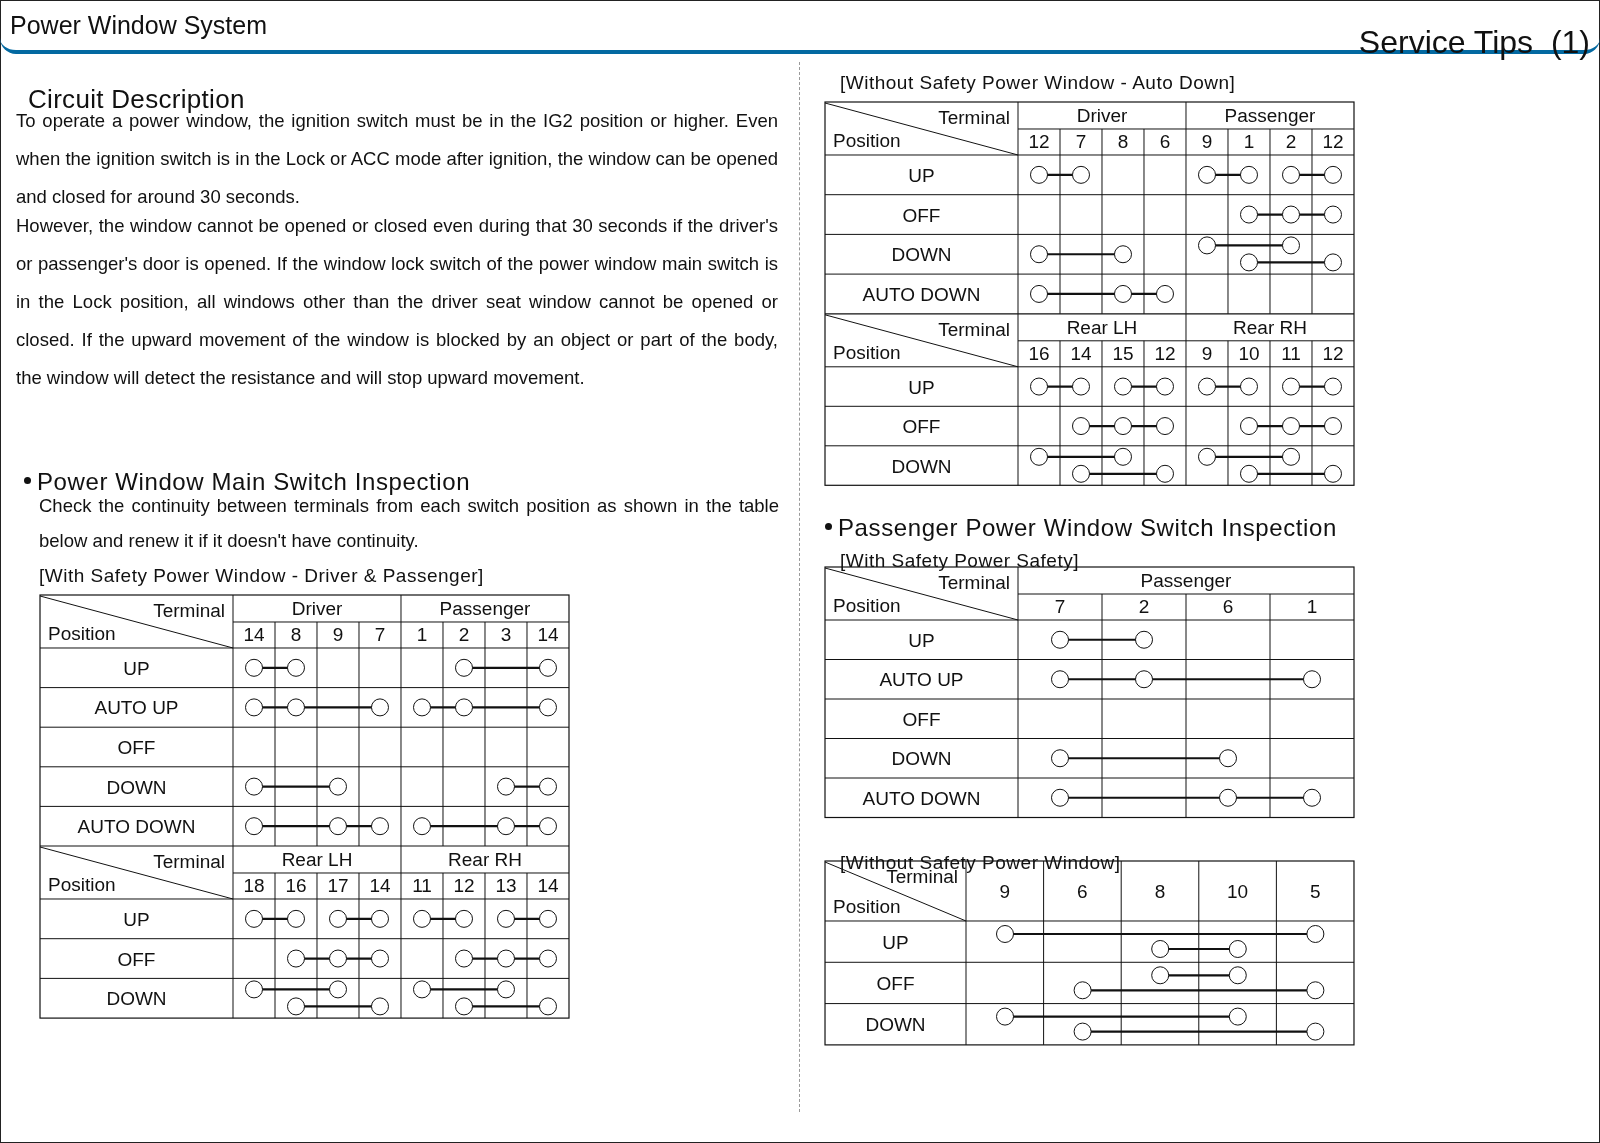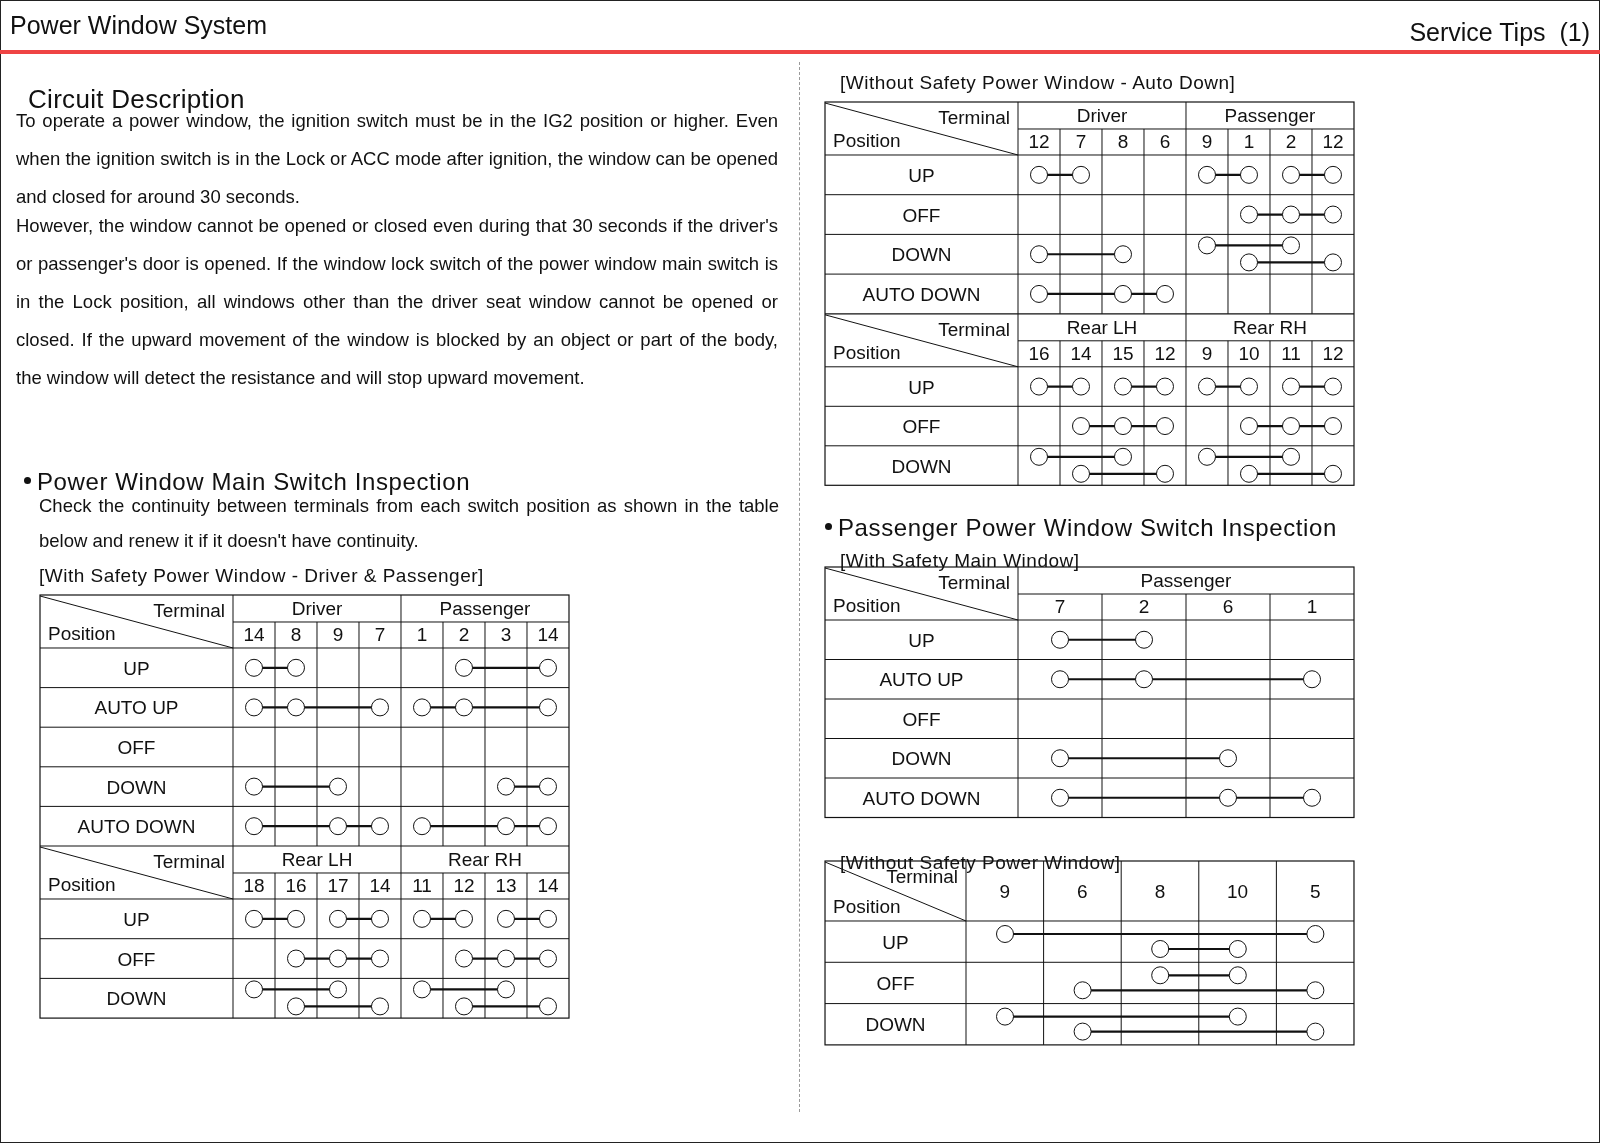--- a/index.html
+++ b/index.html
@@ -1,23 +1,23 @@
 <!DOCTYPE html>
 <html><head>
 <meta charset="utf-8">
 <style>
   html, body { margin: 0; padding: 0; background: #ffffff; }
   body { width: 1600px; height: 1143px; position: relative; overflow: hidden;
          font-family: "Liberation Sans", sans-serif; color: #111; }
   .frame { position: absolute; left: 0; top: 0; width: 1598px; height: 1141px;
            border: 1px solid #222; }
   .header-bar { position: absolute; left: 0; top: 0; width: 1600px; height: 50px;
-                border-bottom: 4px solid #ef4444; }
+                border-bottom: 4px solid #0369a1; border-radius: 16px; }
   .hdr-title { position: absolute; left: 10px; top: 11px; font-size: 25px; }
-  .hdr-right { position: absolute; right: 10px; top: 18px; font-size: 25px; white-space: pre; }
+  .hdr-right { position: absolute; right: 10px; top: 24px; font-size: 32px; white-space: pre; }
   .divider { position: absolute; left: 799px; top: 62px; height: 1050px; width: 0;
              border-left: 1px dashed #9a9a9a; }
   .section-title { position: absolute; left: 28px; top: 68px; font-size: 26px; letter-spacing: 0.3px; margin-top: 16px; }
   .para { position: absolute; left: 16px; width: 762px; font-size: 18.5px; line-height: 38px;
           text-align: justify; }
   .bullet { position: absolute; font-size: 24px; letter-spacing: 0.6px; }
   .bullet .dot { display: inline-block; width: 7px; height: 7px; border-radius: 50%;
                  background: #111; margin-right: 6px; vertical-align: middle; position: relative; top: -3px; }
   .sub { position: absolute; font-size: 18.5px; line-height: 35px; }
   .caption { position: absolute; font-size: 19px; letter-spacing: 0.5px; }
@@ -293,21 +293,21 @@
     <ellipse cx="382" cy="354.8" rx="8.5" ry="8.5" fill="#fff" stroke="#111" stroke-width="1"></ellipse>
     <ellipse cx="466" cy="354.8" rx="8.5" ry="8.5" fill="#fff" stroke="#111" stroke-width="1"></ellipse>
     <line x1="424" y1="371.8" x2="508" y2="371.8" stroke="#111" stroke-width="2.2"></line>
     <ellipse cx="424" cy="371.8" rx="8.5" ry="8.5" fill="#fff" stroke="#111" stroke-width="1"></ellipse>
     <ellipse cx="508" cy="371.8" rx="8.5" ry="8.5" fill="#fff" stroke="#111" stroke-width="1"></ellipse>
   </svg>
 
 <div class="bullet" style="left:825px; top:514px;">
   <span class="dot"></span><span>Passenger Power Window Switch Inspection</span>
 </div>
-<div class="caption" style="left:840px; top:550px;">[With Safety Main Window]</div>
+<div class="caption" style="left:840px; top:550px;">[With Safety Power Safety]</div>
 <svg class="tbl" width="531" height="252.5" viewBox="-1 -1 531 252.5" style="left: 824px; top: 566px;">
     <rect x="0" y="0" width="529" height="250.5" fill="none" stroke="#111" stroke-width="1.2"></rect>
     <line x1="0" y1="1" x2="193" y2="53" stroke="#111" stroke-width="1"></line>
     <text x="185" y="22" text-anchor="end" font-size="19">Terminal</text>
     <text x="8" y="45" text-anchor="start" font-size="19">Position</text>
     <line x1="193" y1="0" x2="193" y2="250.5" stroke="#111" stroke-width="1"></line>
     <text x="361" y="20" text-anchor="middle" font-size="19">Passenger</text>
     <line x1="193" y1="27" x2="529" y2="27" stroke="#111" stroke-width="1"></line>
     <text x="235" y="46" text-anchor="middle" font-size="19">7</text>
     <line x1="277" y1="27" x2="277" y2="250.5" stroke="#111" stroke-width="1"></line>

